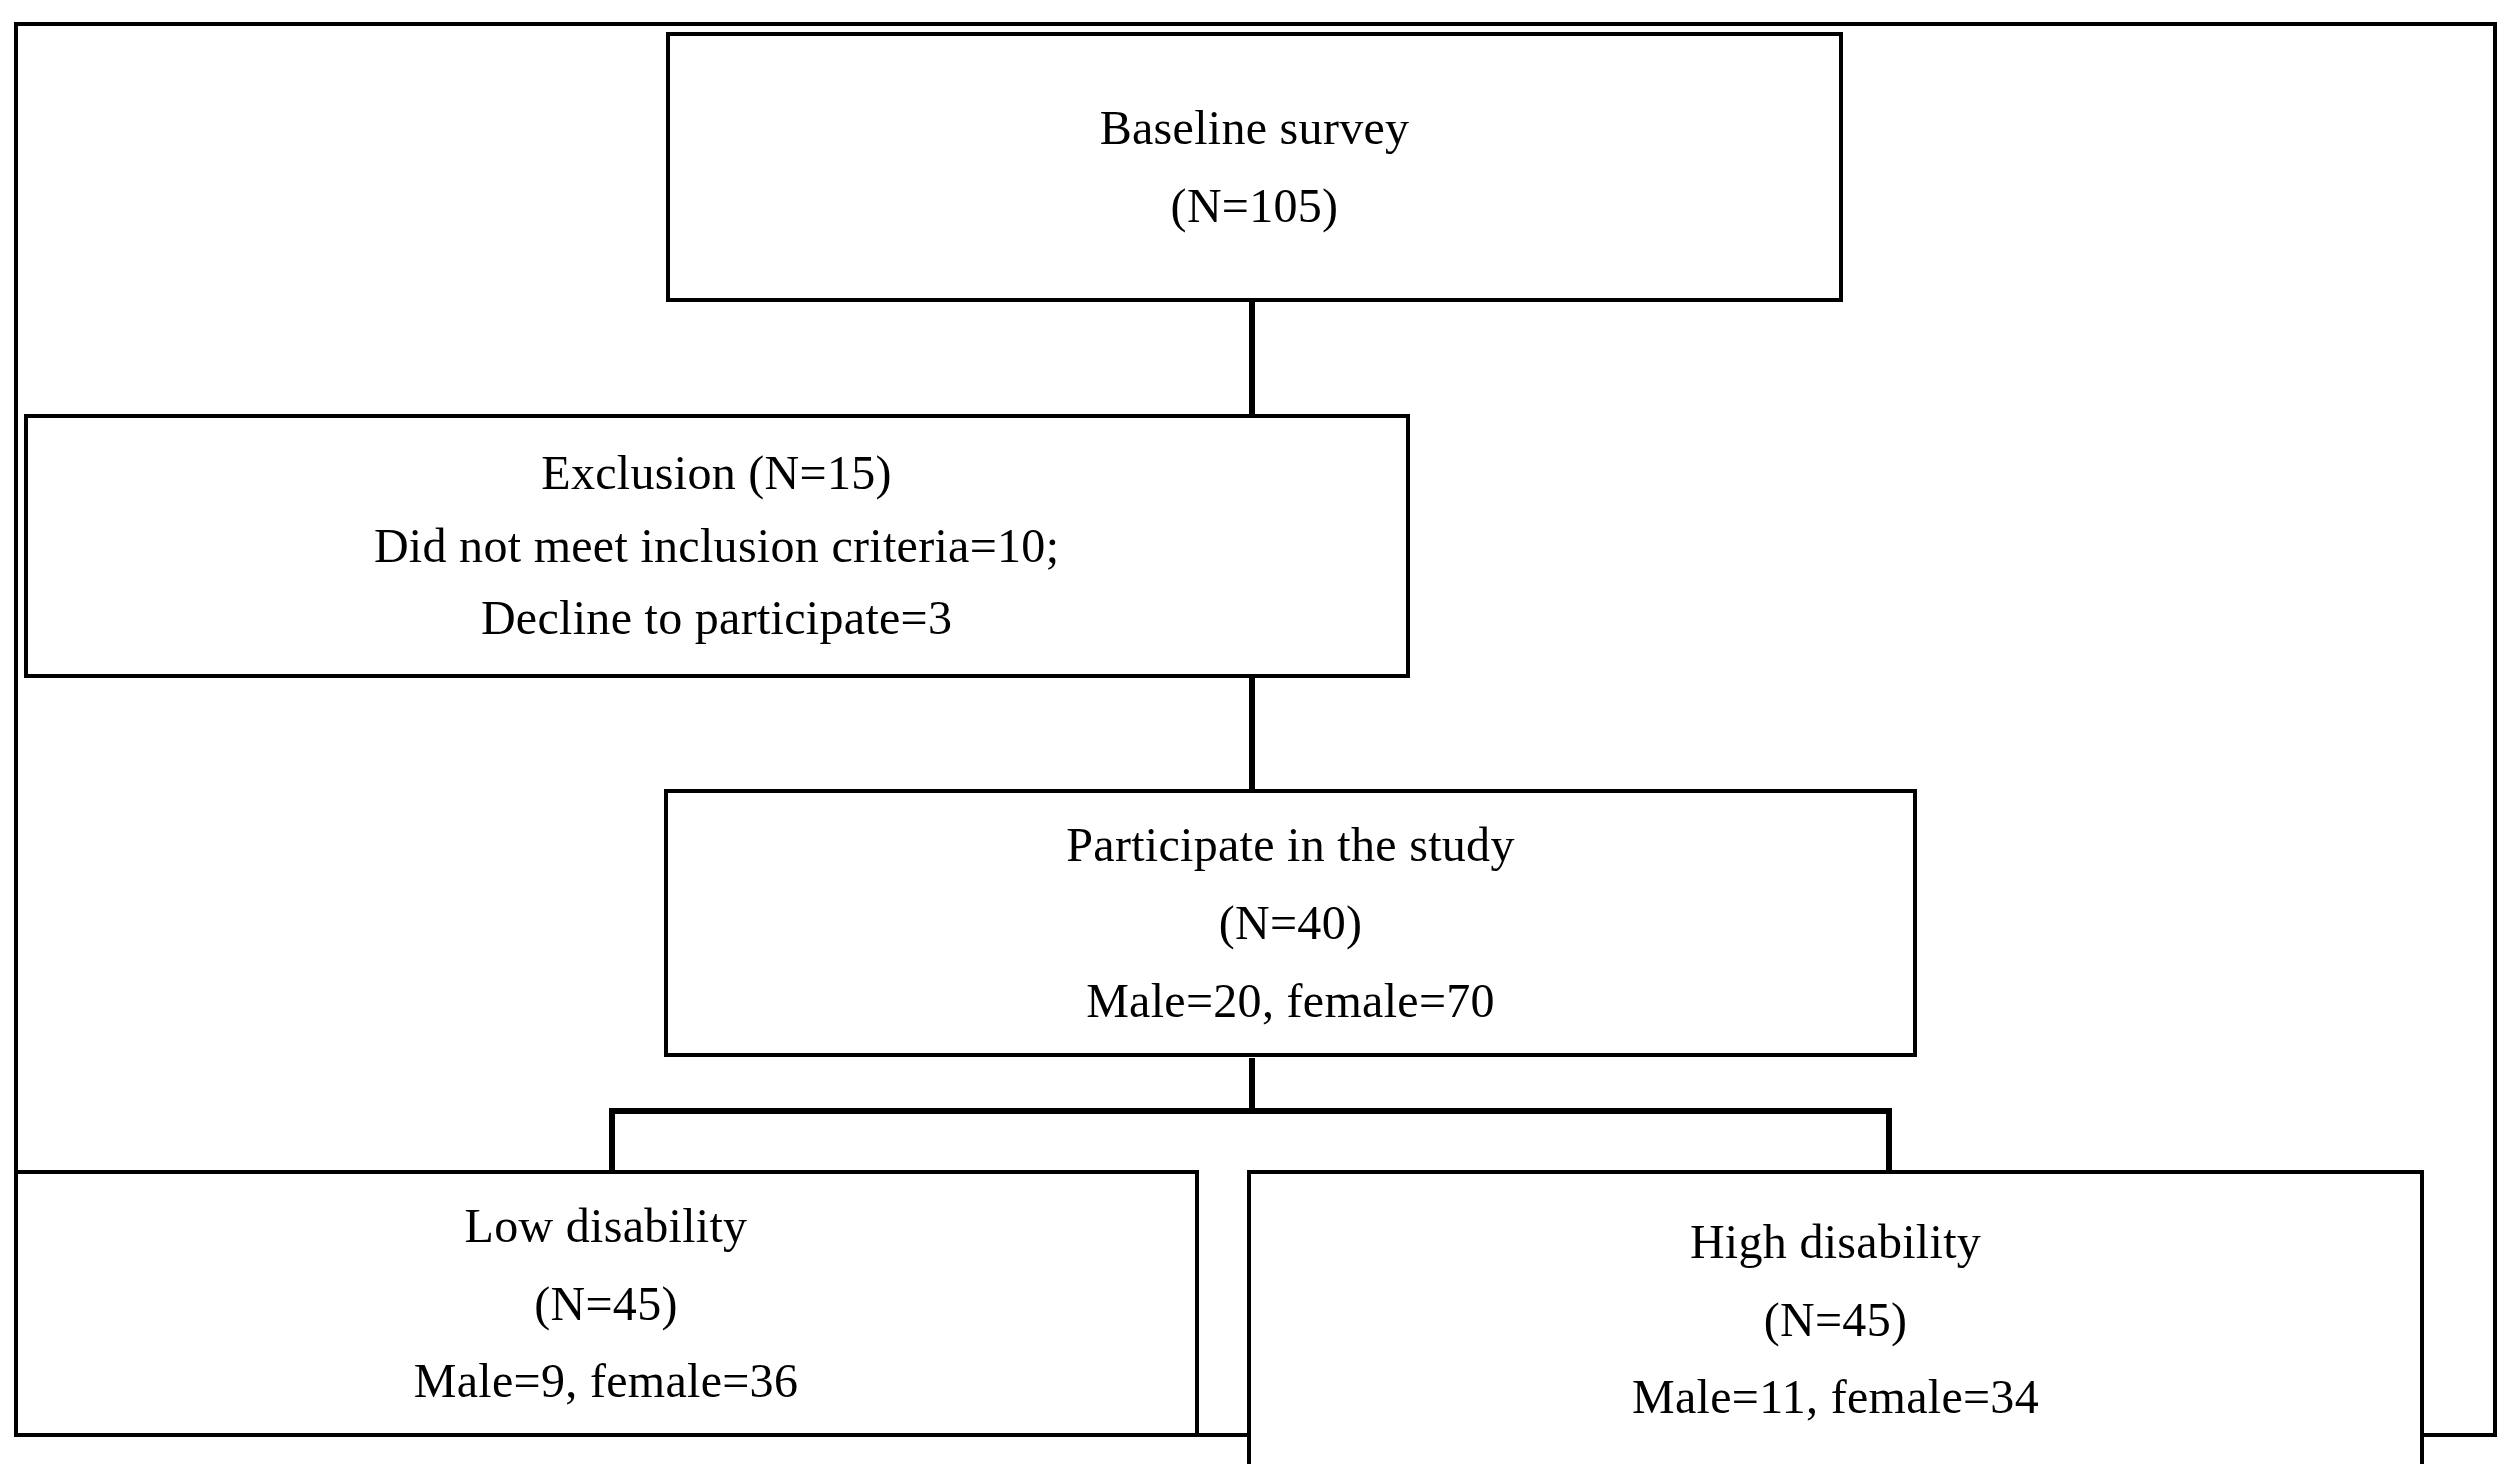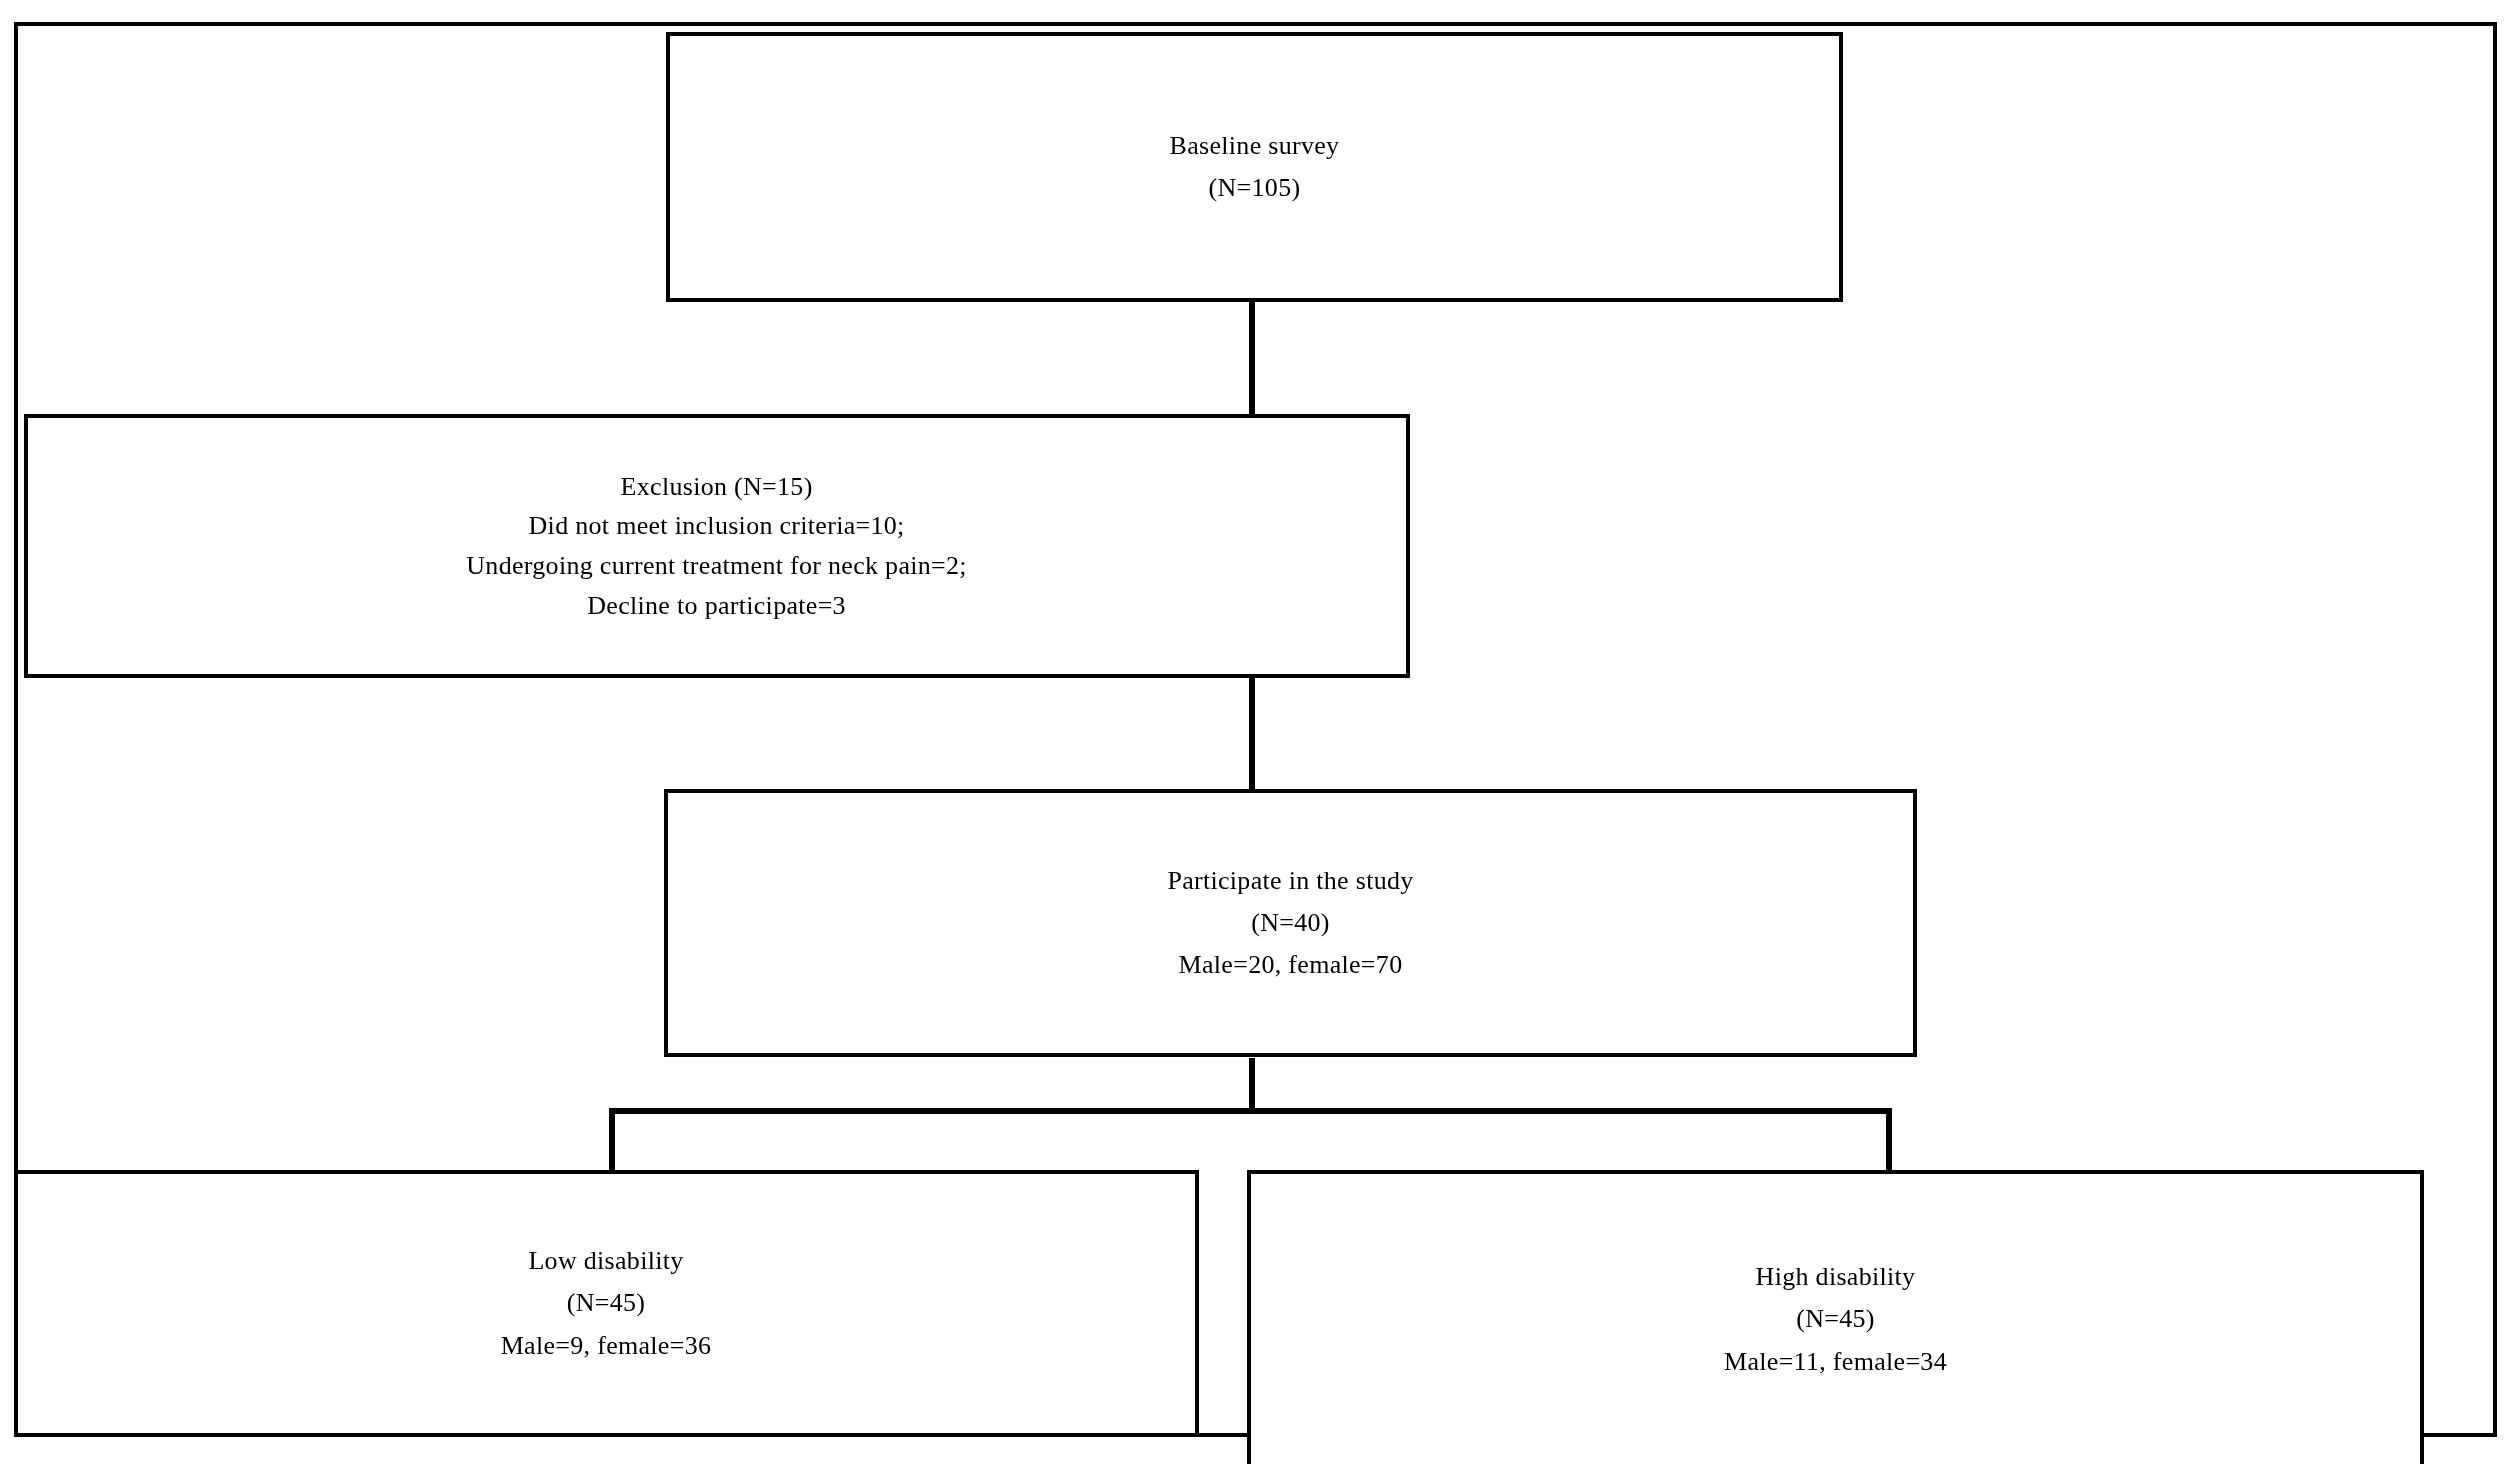--- a/index.html
+++ b/index.html
@@ -30,21 +30,21 @@
     display: flex;
     flex-direction: column;
     align-items: center;
     justify-content: center;
     z-index: 3;
   }
   .node-line {
     display: block;
     width: 100%;
     text-align: center;
-    font-size: 26px;
+    font-size: 48px;
     line-height: 1.62;
     letter-spacing: 0.3px;
     white-space: nowrap;
   }
 
   
   #box-baseline {
     left: 666px;  top: 32px;
     width: 1177px; height: 270px;
   }
@@ -116,21 +116,20 @@
   <div class="connector" id="drop-right"></div>
 
   <div class="node-box" id="box-baseline">
     <span class="node-line">Baseline survey</span>
     <span class="node-line">(N=105)</span>
   </div>
 
   <div class="node-box" id="box-exclusion">
     <span class="node-line">Exclusion (N=15)</span>
     <span class="node-line">Did not meet inclusion criteria=10;</span>
-    <span class="node-line">Undergoing current treatment for neck pain=2;</span>
     <span class="node-line">Decline to participate=3</span>
   </div>
 
   <div class="node-box" id="box-participate">
     <span class="node-line">Participate in the study</span>
     <span class="node-line">(N=40)</span>
     <span class="node-line">Male=20, female=70</span>
   </div>
 
   <div class="node-box" id="box-low">

